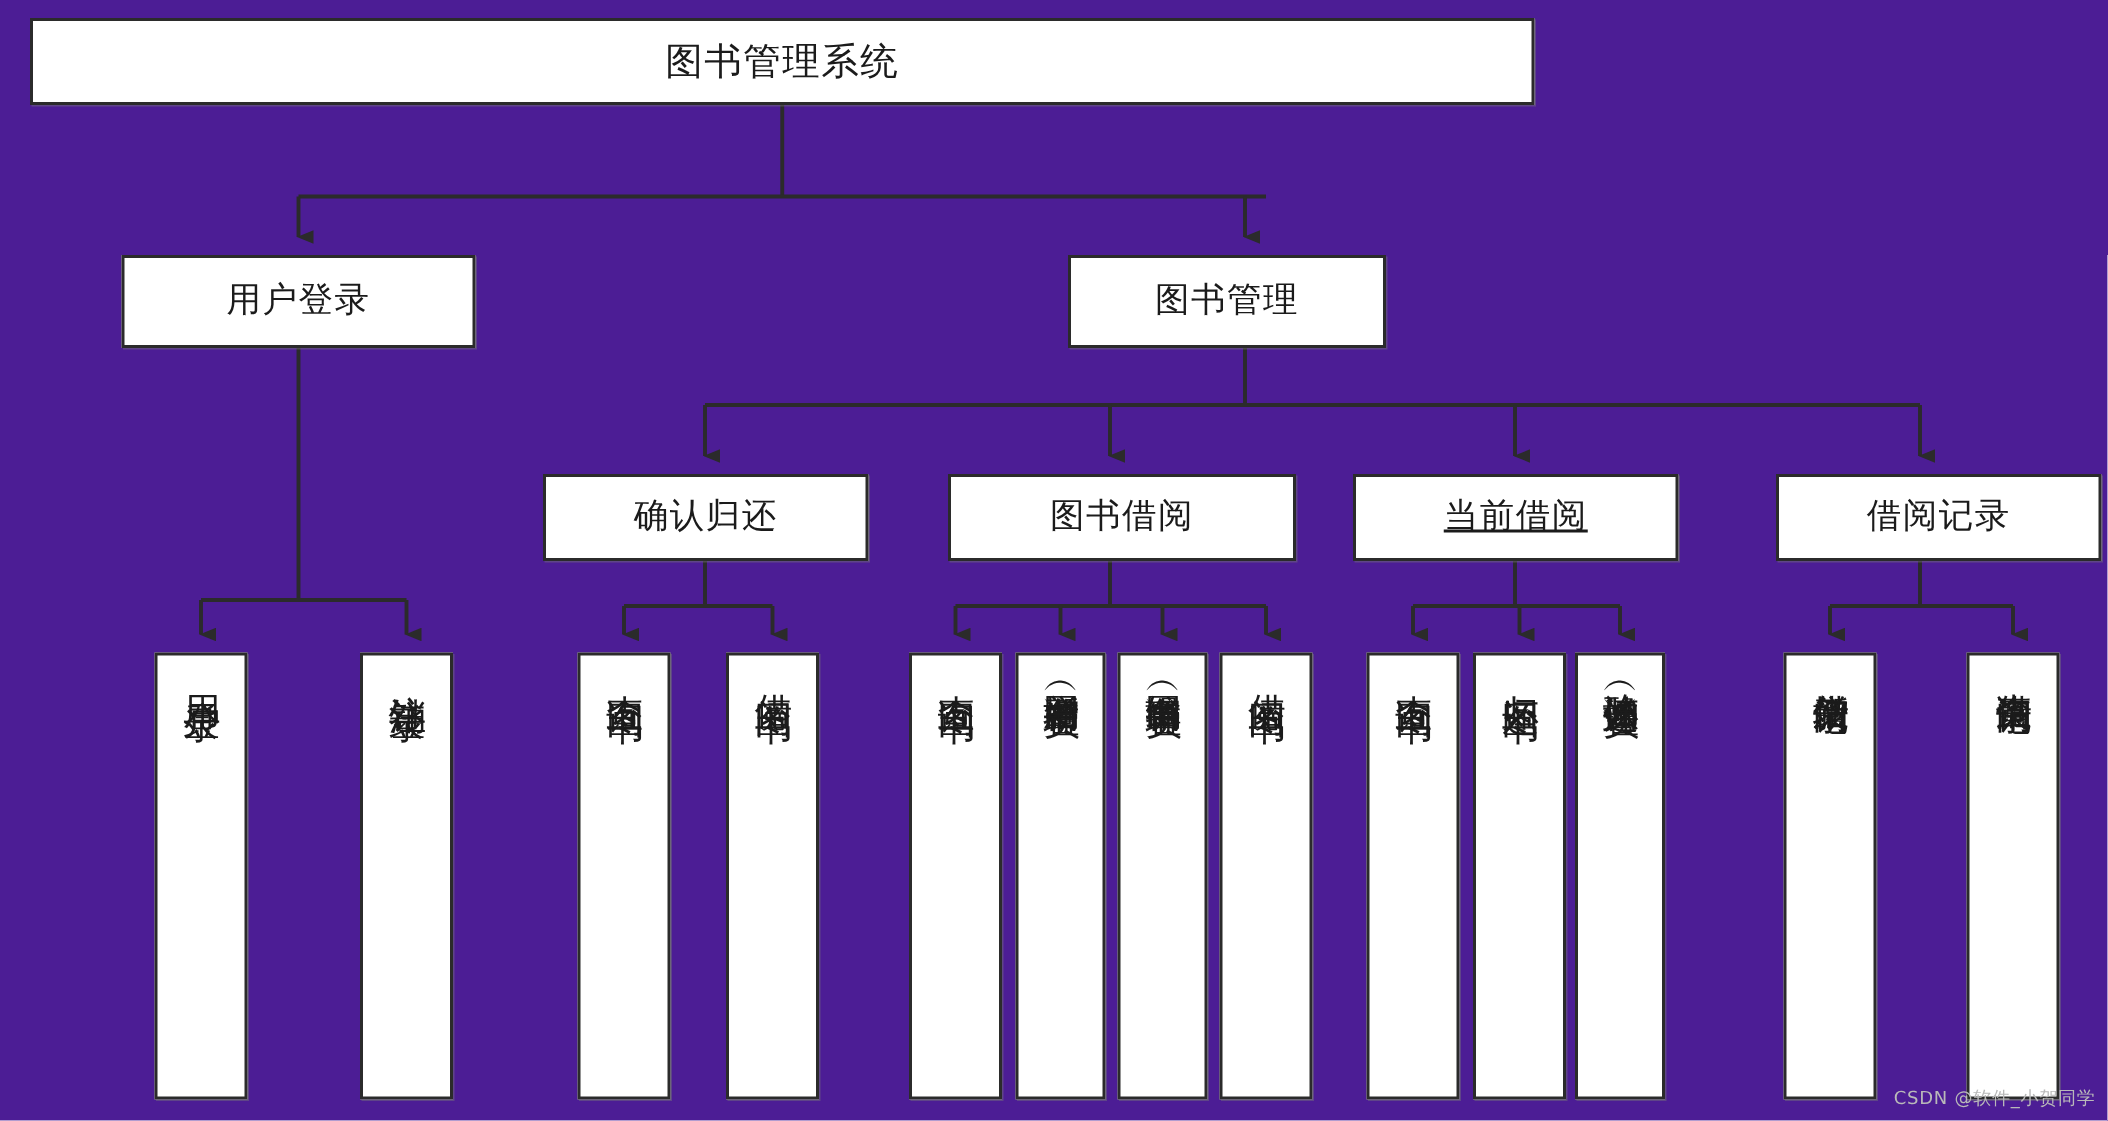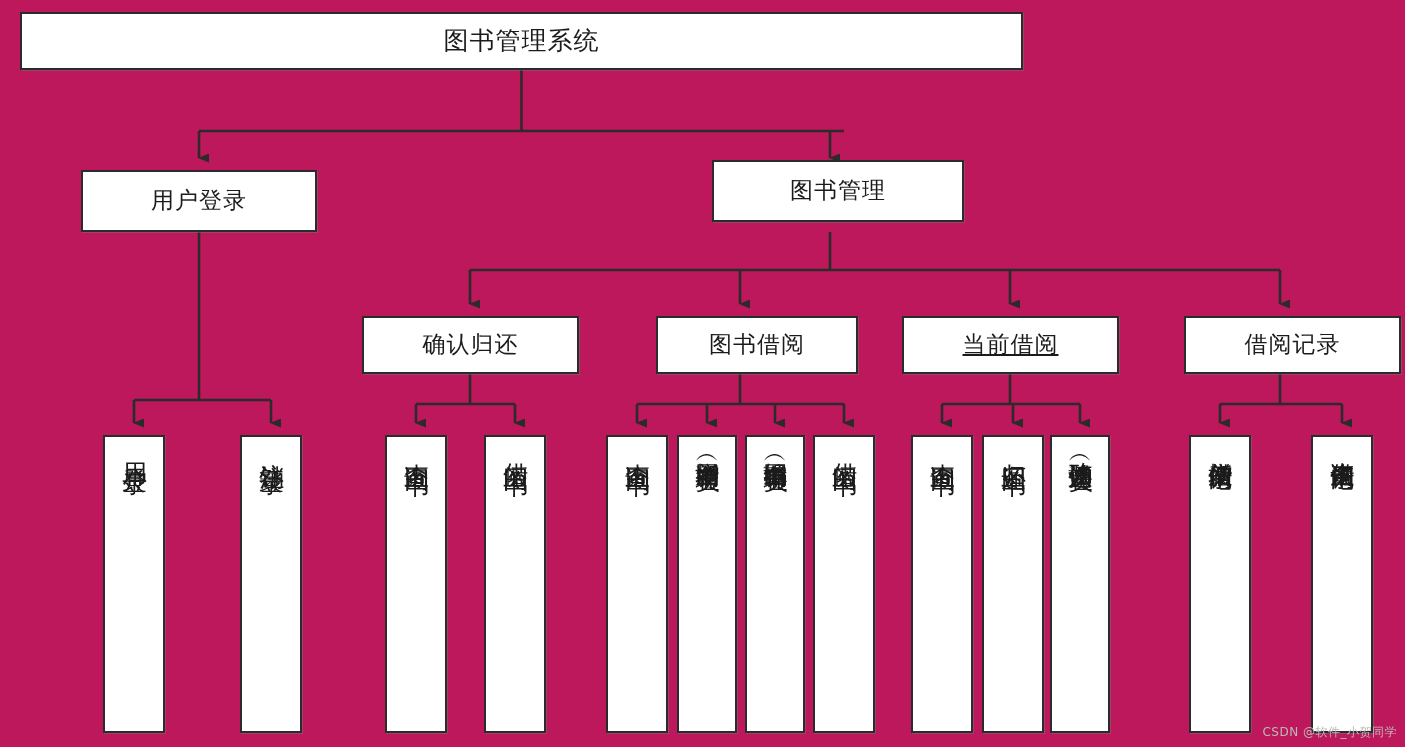--- a/index.html
+++ b/index.html
@@ -8,21 +8,21 @@
     padding: 0;
     background: #ffffff;
   }
   body {
     font-family: "DejaVu Sans", "Liberation Sans", sans-serif;
   }
   #diagram-root {
     position: relative;
     width: 1405px;
     height: 747px;
-    background: #be185d;
+    background: #4c1d95;
     overflow: hidden;
   }
   #connector-layer {
     position: absolute;
     left: 0;
     top: 0;
     width: 1405px;
     height: 747px;
     pointer-events: none;
   }
@@ -136,28 +136,28 @@
     </g>
   </svg>
 
   <div class="node horiz root" style="left:20px; top:12px; width:1003px; height:58px;">
     <span class="node-label">图书管理系统</span>
   </div>
 
   <div class="node horiz" style="left:81px; top:170px; width:236px; height:62px;">
     <span class="node-label">用户登录</span>
   </div>
-  <div class="node horiz" style="left:712px; top:160px; width:252px; height:62px;">
+  <div class="node horiz" style="left:712px; top:170px; width:212px; height:62px;">
     <span class="node-label">图书管理</span>
   </div>
 
   <div class="node horiz" style="left:362px; top:316px; width:217px; height:58px;">
     <span class="node-label">确认归还</span>
   </div>
-  <div class="node horiz" style="left:632px; top:316px; width:202px; height:58px;margin-left:24px;">
+  <div class="node horiz" style="left:632px; top:316px; width:232px; height:58px;">
     <span class="node-label">图书借阅</span>
   </div>
   <div class="node horiz" style="left:902px; top:316px; width:217px; height:58px;text-decoration:underline;">
     <span class="node-label">当前借阅</span>
   </div>
   <div class="node horiz" style="left:1184px; top:316px; width:217px; height:58px;">
     <span class="node-label">借阅记录</span>
   </div>
 
   <div class="node leaf" style="left:103px; top:435px; width:62px; height:298px;">

